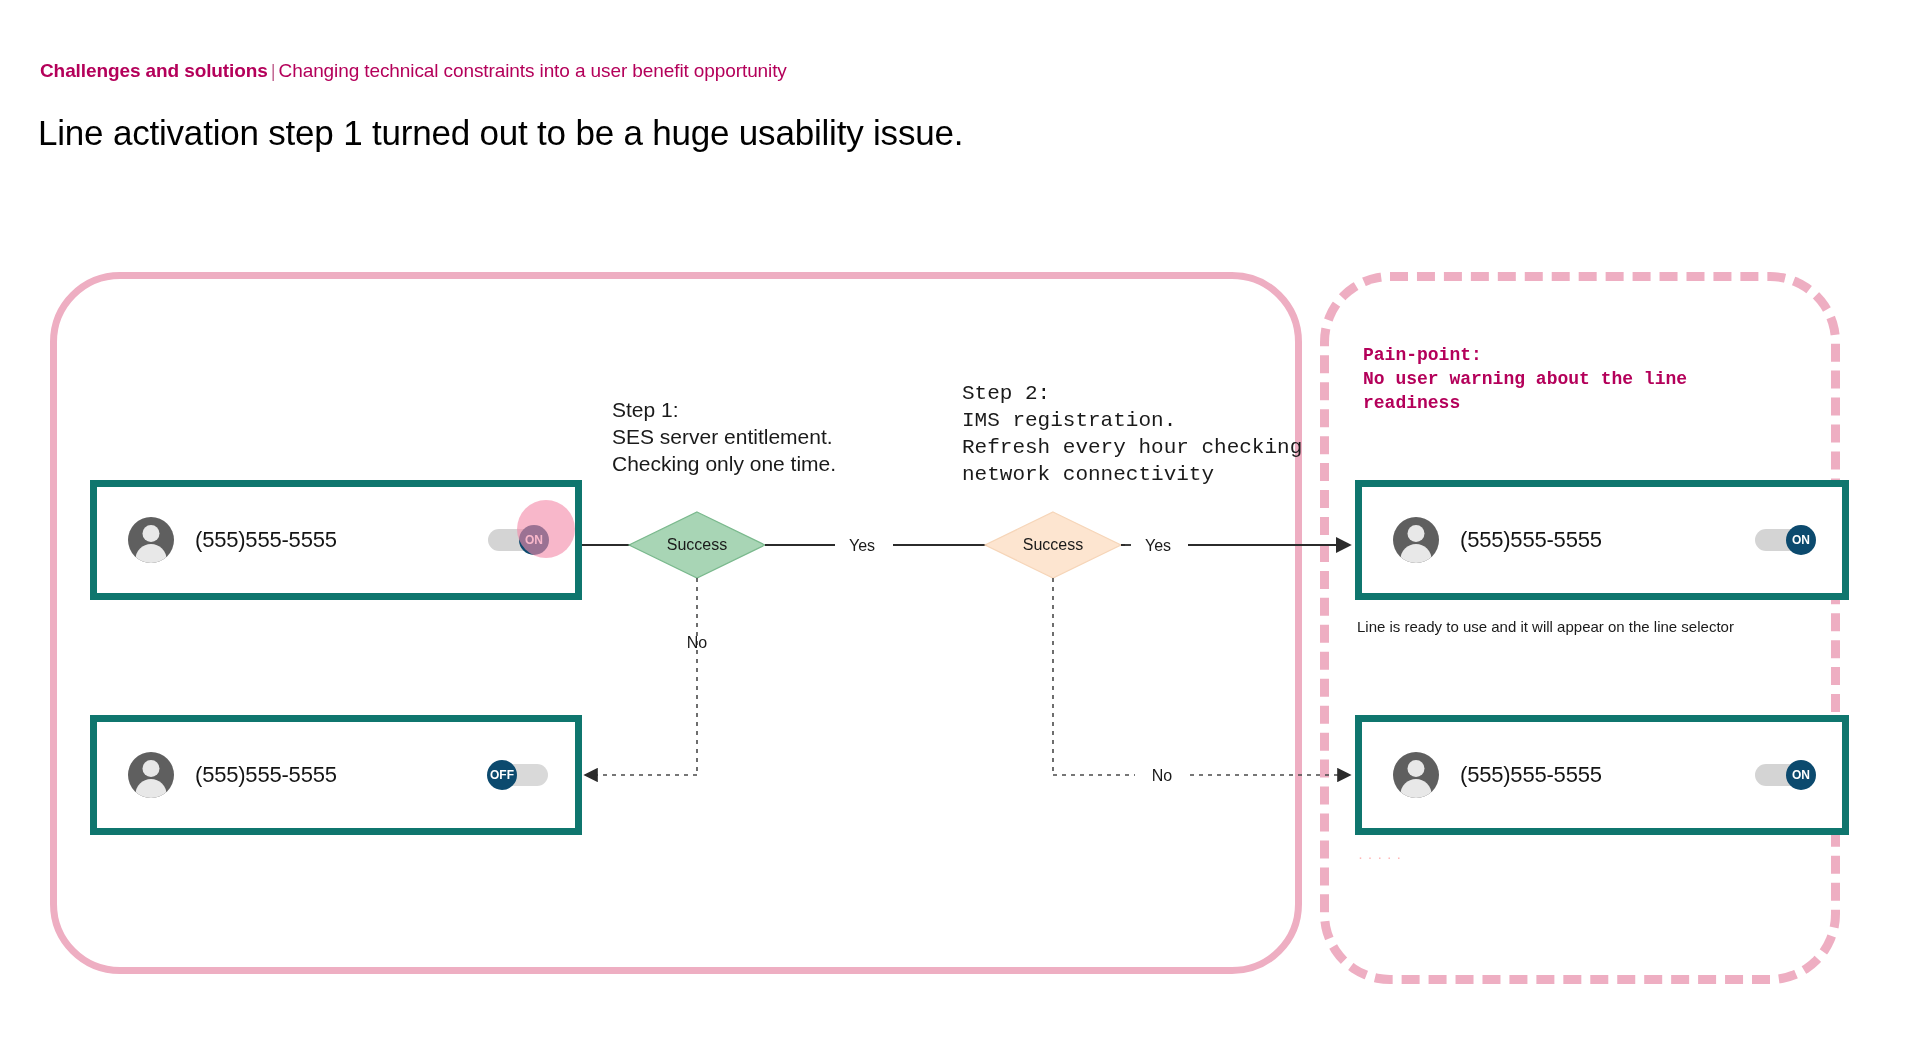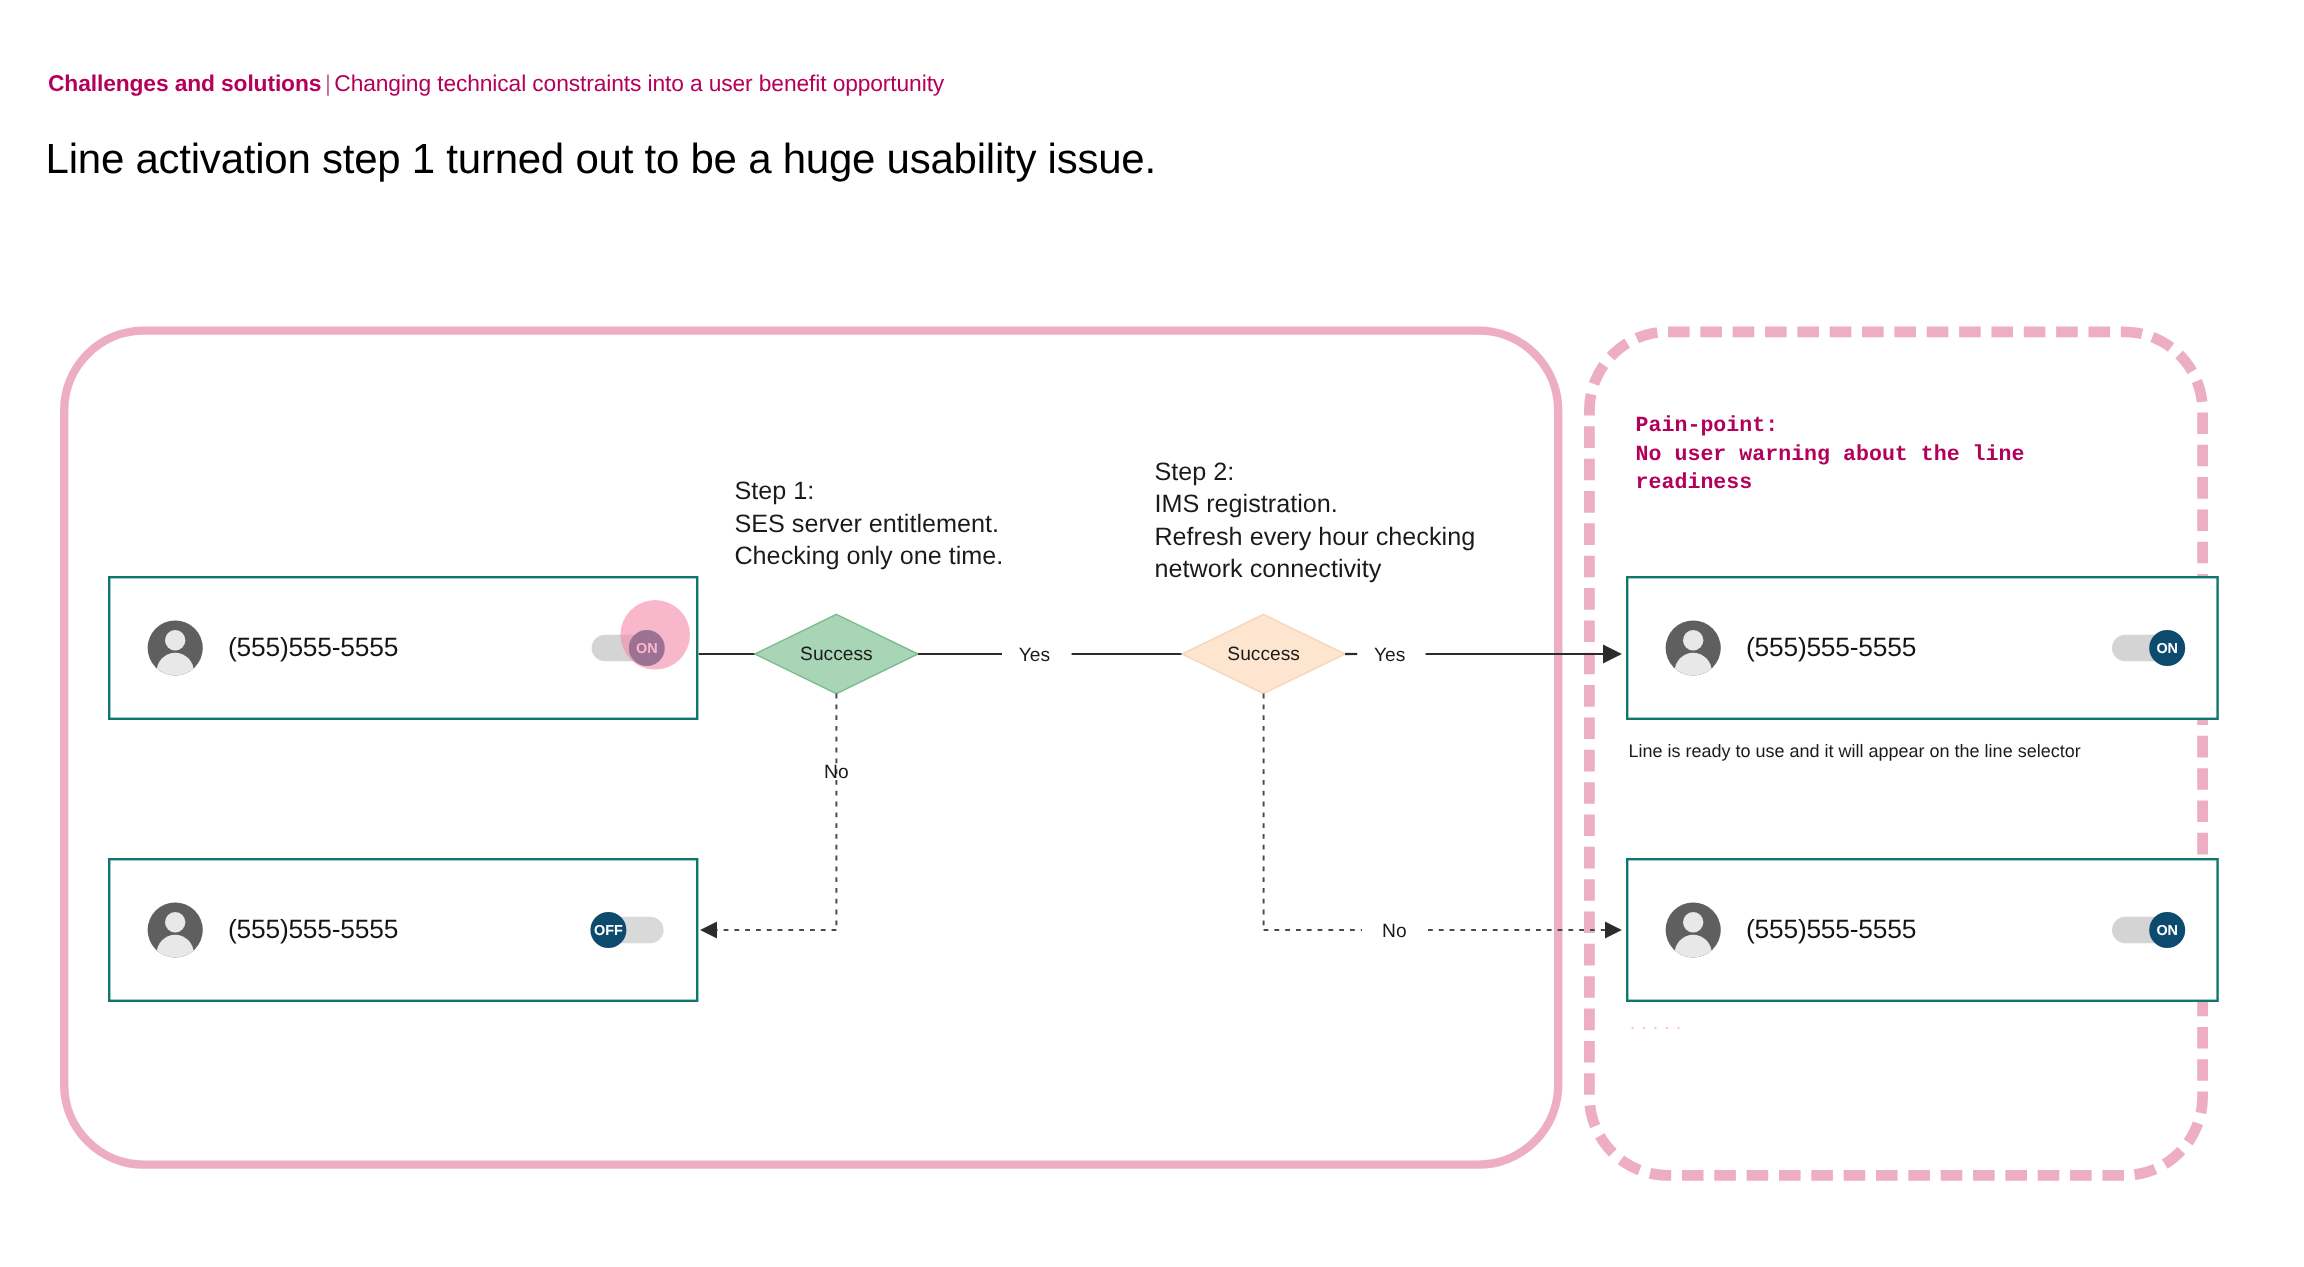--- a/index.html
+++ b/index.html
@@ -40,35 +40,35 @@
     border: 9px dashed #eeaec2; border-radius: 70px;
     background: transparent;
   }
 
   
   .step-text {
     position: absolute; color: #1a1a1a; font-size: 21px; line-height: 27px;
     white-space: pre-line;
   }
   .step1 { left: 612px; top: 396px; }
-  .step2 { left: 962px; top: 380px; }
+  .step2 { left: 962px; top: 380px; font-family: Liberation Mono, monospace; }
 
   
   .painpoint {
     position: absolute; left: 1363px; top: 343px;
     color: #b4005a; font-size: 18px; font-weight: bold; line-height: 24px;
     white-space: pre-line;
     font-family: Liberation Mono, monospace;
   }
 
   
   .card {
     position: absolute;
     background: #ffffff;
-    border: 2px solid #0f766e;
+    border: 7px solid #0f766e;
     display: flex; align-items: center;
   }
   .card-left  { width: 492px; height: 120px; }
   .card-right { width: 494px; height: 120px; }
 
   .c1 { left: 90px;   top: 480px; }
   .c2 { left: 90px;   top: 715px; }
   .c3 { left: 1355px; top: 480px; }
   .c4 { left: 1355px; top: 715px; }
 

